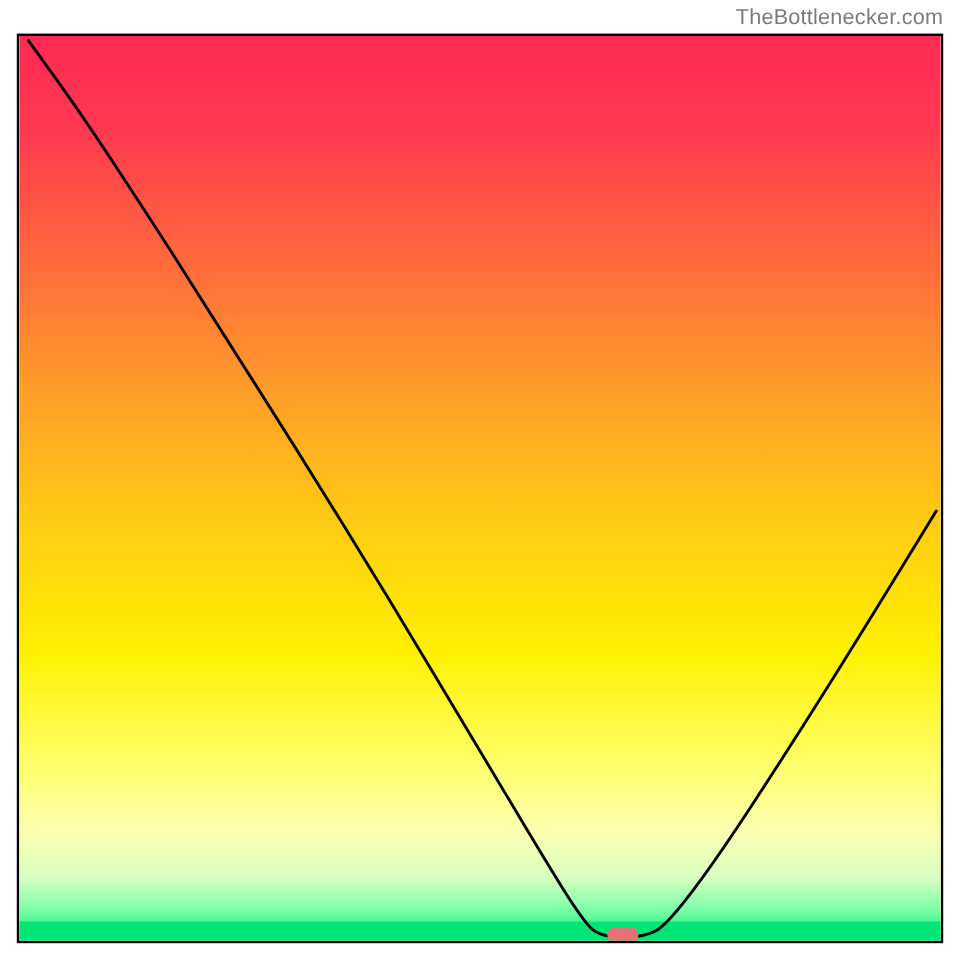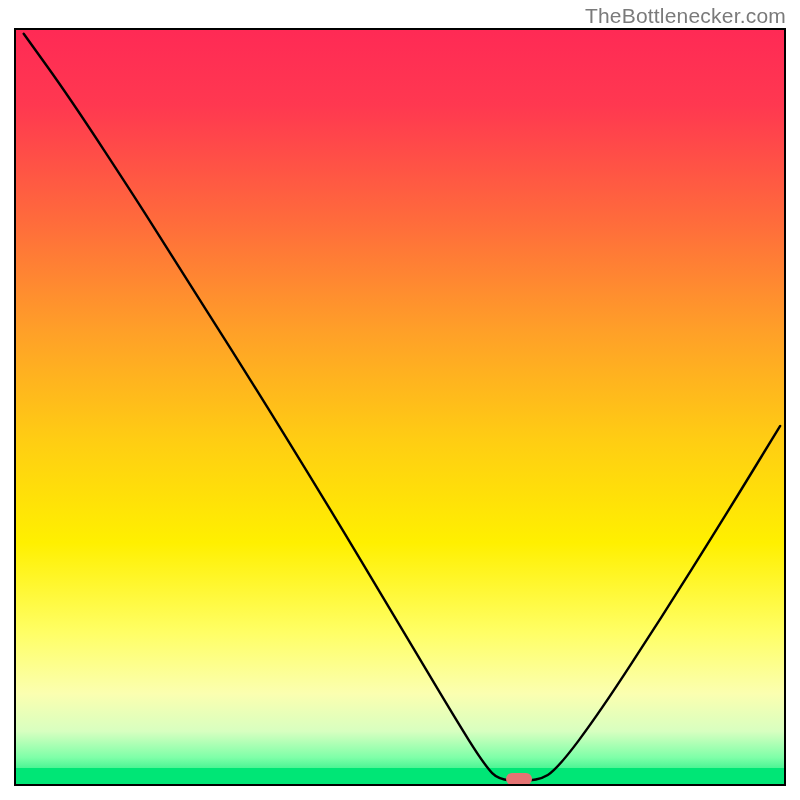--- a/index.html
+++ b/index.html
@@ -33,21 +33,21 @@
     position: absolute;
     width: 26px;
     height: 12px;
     border-radius: 6px;
     transform: translate(-50%, -50%);
   }
   .watermark {
     position: absolute;
     top: 4px;
     right: 14px;
-    font-size: 21px;
+    font-size: 18px;
     font-weight: 500;
     color: #7a7a7a;
     letter-spacing: 0.2px;
   }
 </style>
 </head>
 <body>
 
 <div class="watermark">TheBottlenecker.com</div>
 

